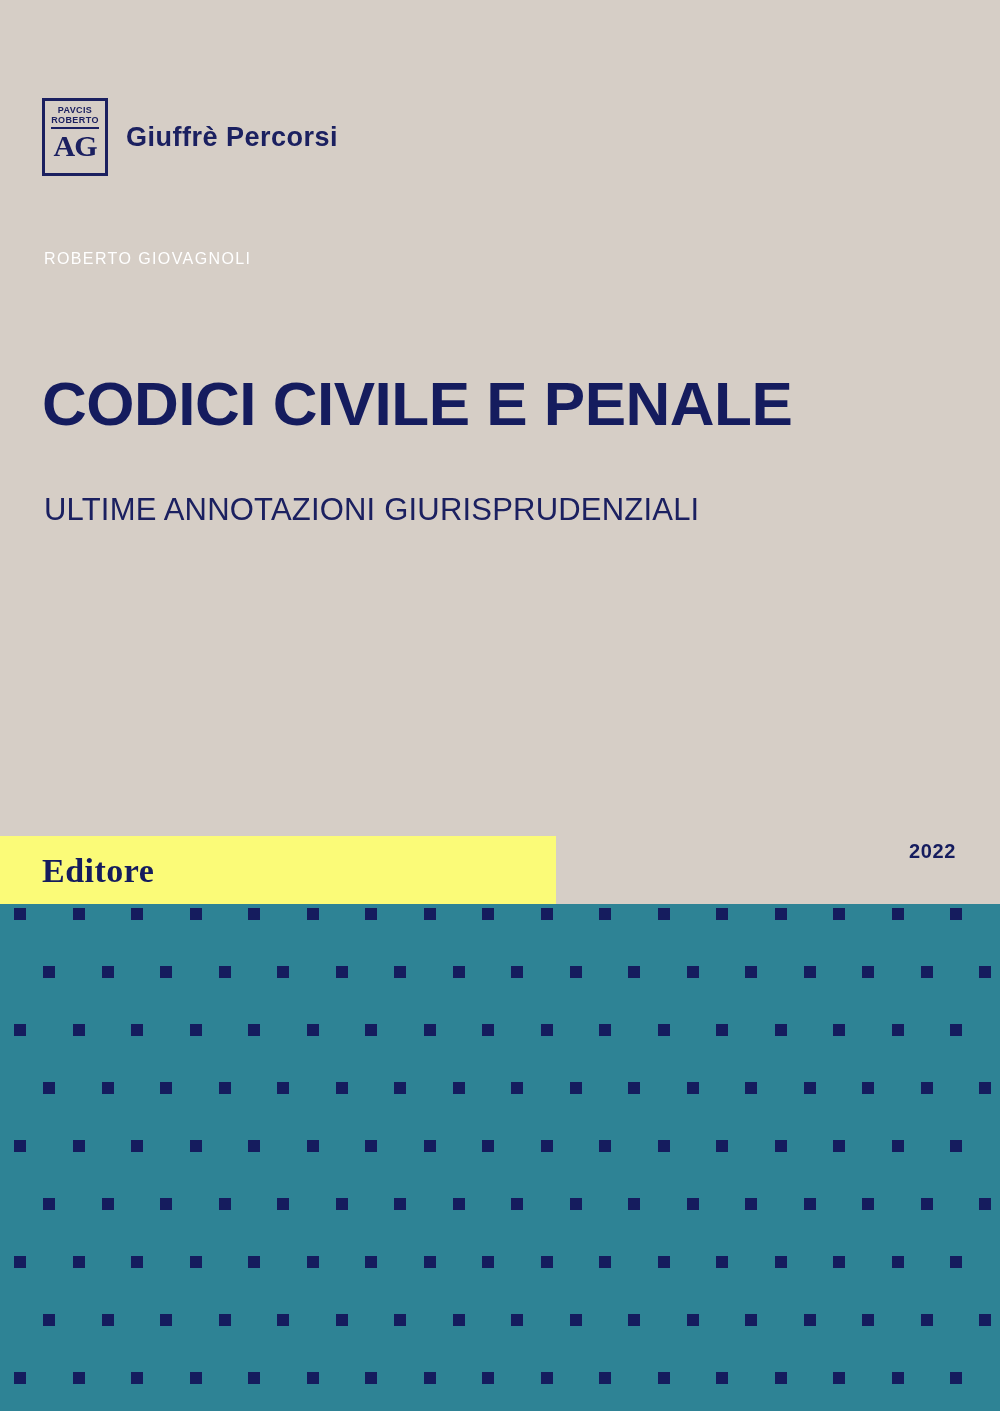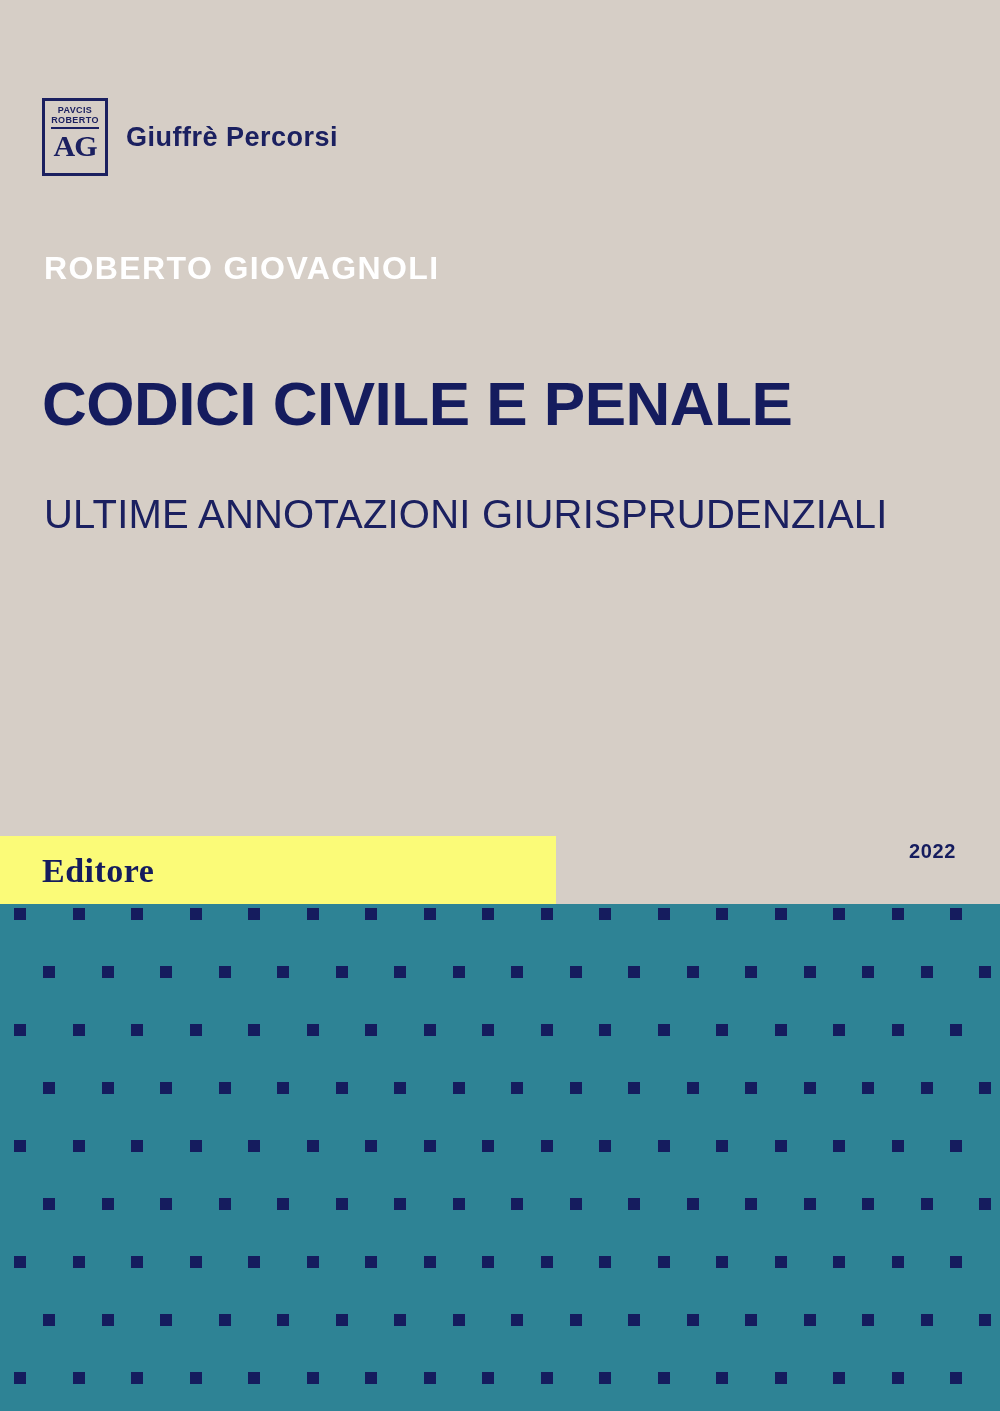--- a/index.html
+++ b/index.html
@@ -65,42 +65,42 @@
     font-weight: bold;
     color: #1b2060;
     letter-spacing: 0.5px;
     font-family: "Liberation Sans", sans-serif;
   }
   
   .author {
     position: absolute;
     left: 44px;
     top: 250px;
-    font-size: 32px;
-    font-weight: bold;
+    font-size: 16px;
+    font-weight: normal;
     letter-spacing: 1.4px;
     color: #ffffff;
   }
   
   .title {
     position: absolute;
     left: 42px;
     top: 370px;
     font-size: 62px;
     font-weight: bold;
     color: #151c5e;
     letter-spacing: -0.5px;
     line-height: 68px;
     max-width: 900px;
   }
   .subtitle {
     position: absolute;
     left: 44px;
     top: 492px;
-    font-size: 40px;
+    font-size: 31px;
     color: #1b2060;
     letter-spacing: 0.2px;
   }
   
   .year {
     position: absolute;
     right: 44px;
     top: 840px;
     font-size: 20px;
     font-weight: bold;

